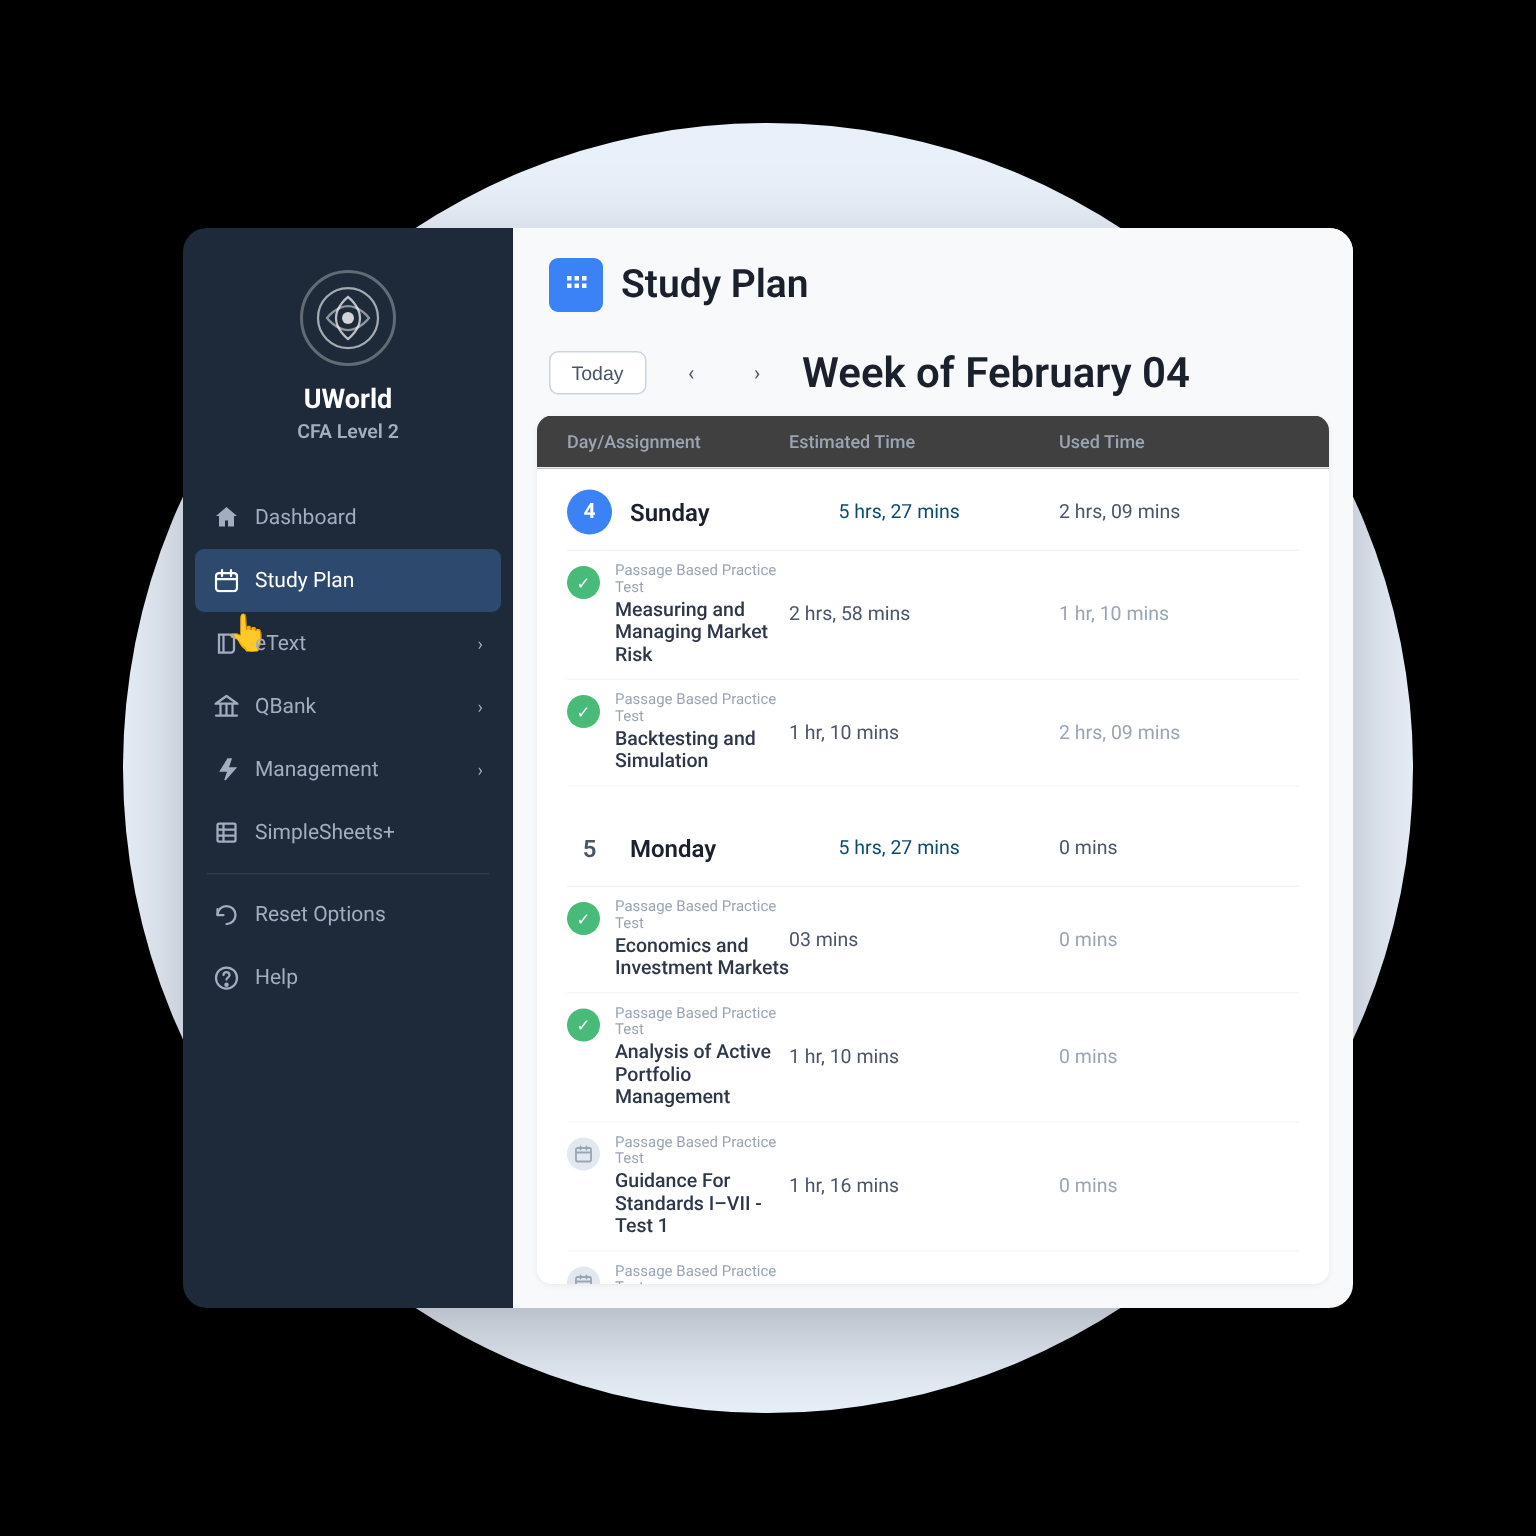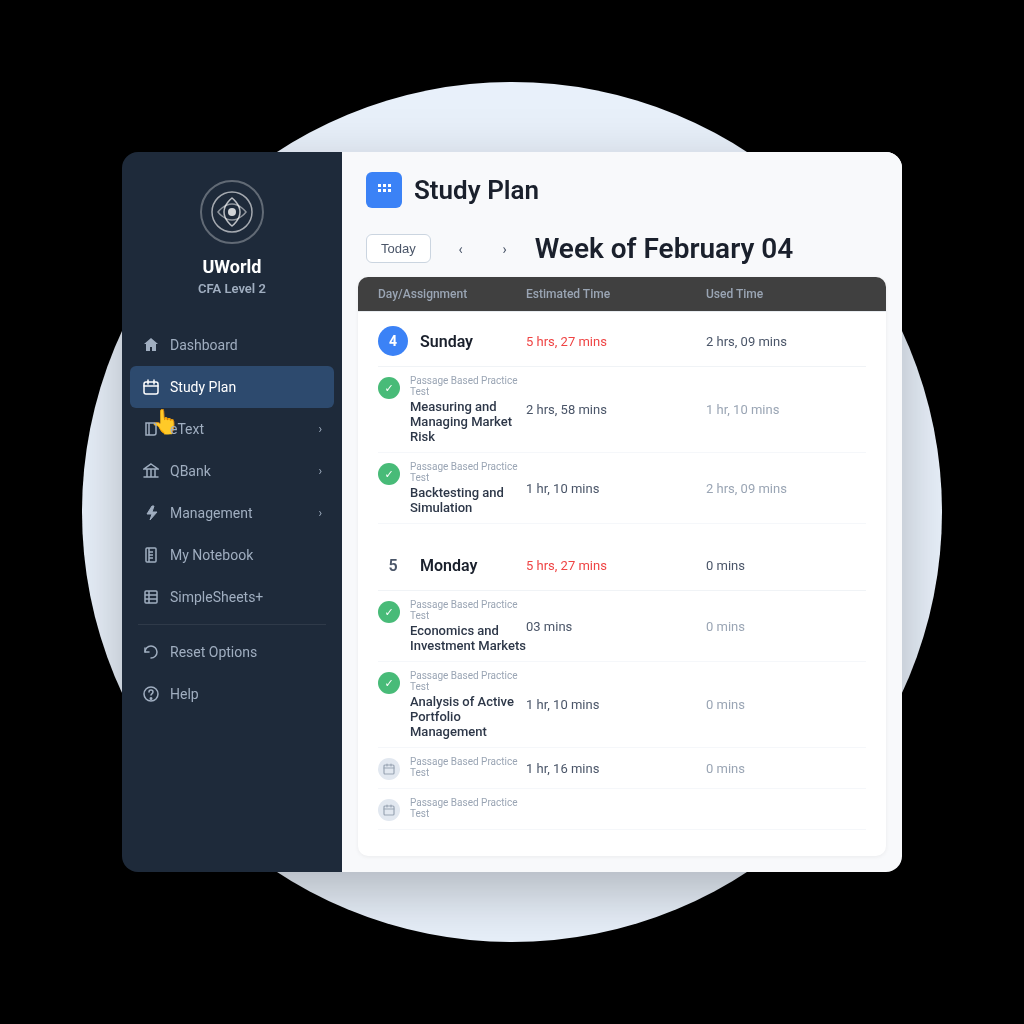--- a/index.html
+++ b/index.html
@@ -269,21 +269,22 @@
       align-items: center;
       justify-content: center;
       color: #4a5568;
       font-size: 16px;
       font-weight: 600;
       flex-shrink: 0;
     }
 
     .time-cell {
       font-size: 13px;
-      color: #ef4444;
+      color: #0c4a6e;
+      margin-left: 33px;
     }
 
     .used-time-cell {
       font-size: 13px;
       color: #4a5568;
     }
 
     .assignment-row {
       display: grid;
       grid-template-columns: 1fr 180px 160px;
@@ -418,29 +419,20 @@
         <div class="nav-item">
           <span class="nav-icon">
             <svg width="16" height="16" viewBox="0 0 16 16" fill="currentColor">
               <path d="M9 1L4 9h5l-2 6 7-8H9L11 1z" stroke="currentColor" stroke-width="1" fill="currentColor"></path>
             </svg>
           </span>
           <span>Management</span>
           <span class="chevron">›</span>
         </div>
 
-        <div class="nav-item">
-          <span class="nav-icon">
-            <svg width="16" height="16" viewBox="0 0 16 16" fill="none" stroke="currentColor" stroke-width="1.5">
-              <rect x="3" y="1" width="10" height="14" rx="1"></rect>
-              <path d="M6 1v14M6 5h4M6 8h4M6 11h4"></path>
-            </svg>
-          </span>
-          <span>My Notebook</span>
-        </div>
 
         <div class="nav-item">
           <span class="nav-icon">
             <svg width="16" height="16" viewBox="0 0 16 16" fill="none" stroke="currentColor" stroke-width="1.5">
               <rect x="2" y="2" width="12" height="12" rx="1"></rect>
               <path d="M2 6h12M2 10h12M6 2v12"></path>
             </svg>
           </span>
           <span>SimpleSheets+</span>
         </div>
@@ -565,20 +557,21 @@
               <div class="assignment-row">
       <div class="assignment-info">
         <div class="status-icon pending">
           <svg width="12" height="12" viewBox="0 0 12 12" fill="none">
             <rect x="1" y="2" width="10" height="9" rx="1" stroke="#9aa5b4" stroke-width="1.2"></rect>
             <path d="M4 1v2M8 1v2M1 5h10" stroke="#9aa5b4" stroke-width="1.2" stroke-linecap="round"></path>
           </svg>
          </div>
         <div class="assignment-text">
           <span class="assignment-type">Passage Based Practice Test</span>
+          <span class="assignment-name">Guidance For Standards I–VII - Test 1</span>
         </div>
       </div>
       <div class="est-time">1 hr, 16 mins</div>
       <div class="used-time">0 mins</div>
     </div>
               <div class="assignment-row">
       <div class="assignment-info">
         <div class="status-icon pending">
           <svg width="12" height="12" viewBox="0 0 12 12" fill="none">
             <rect x="1" y="2" width="10" height="9" rx="1" stroke="#9aa5b4" stroke-width="1.2"></rect>

